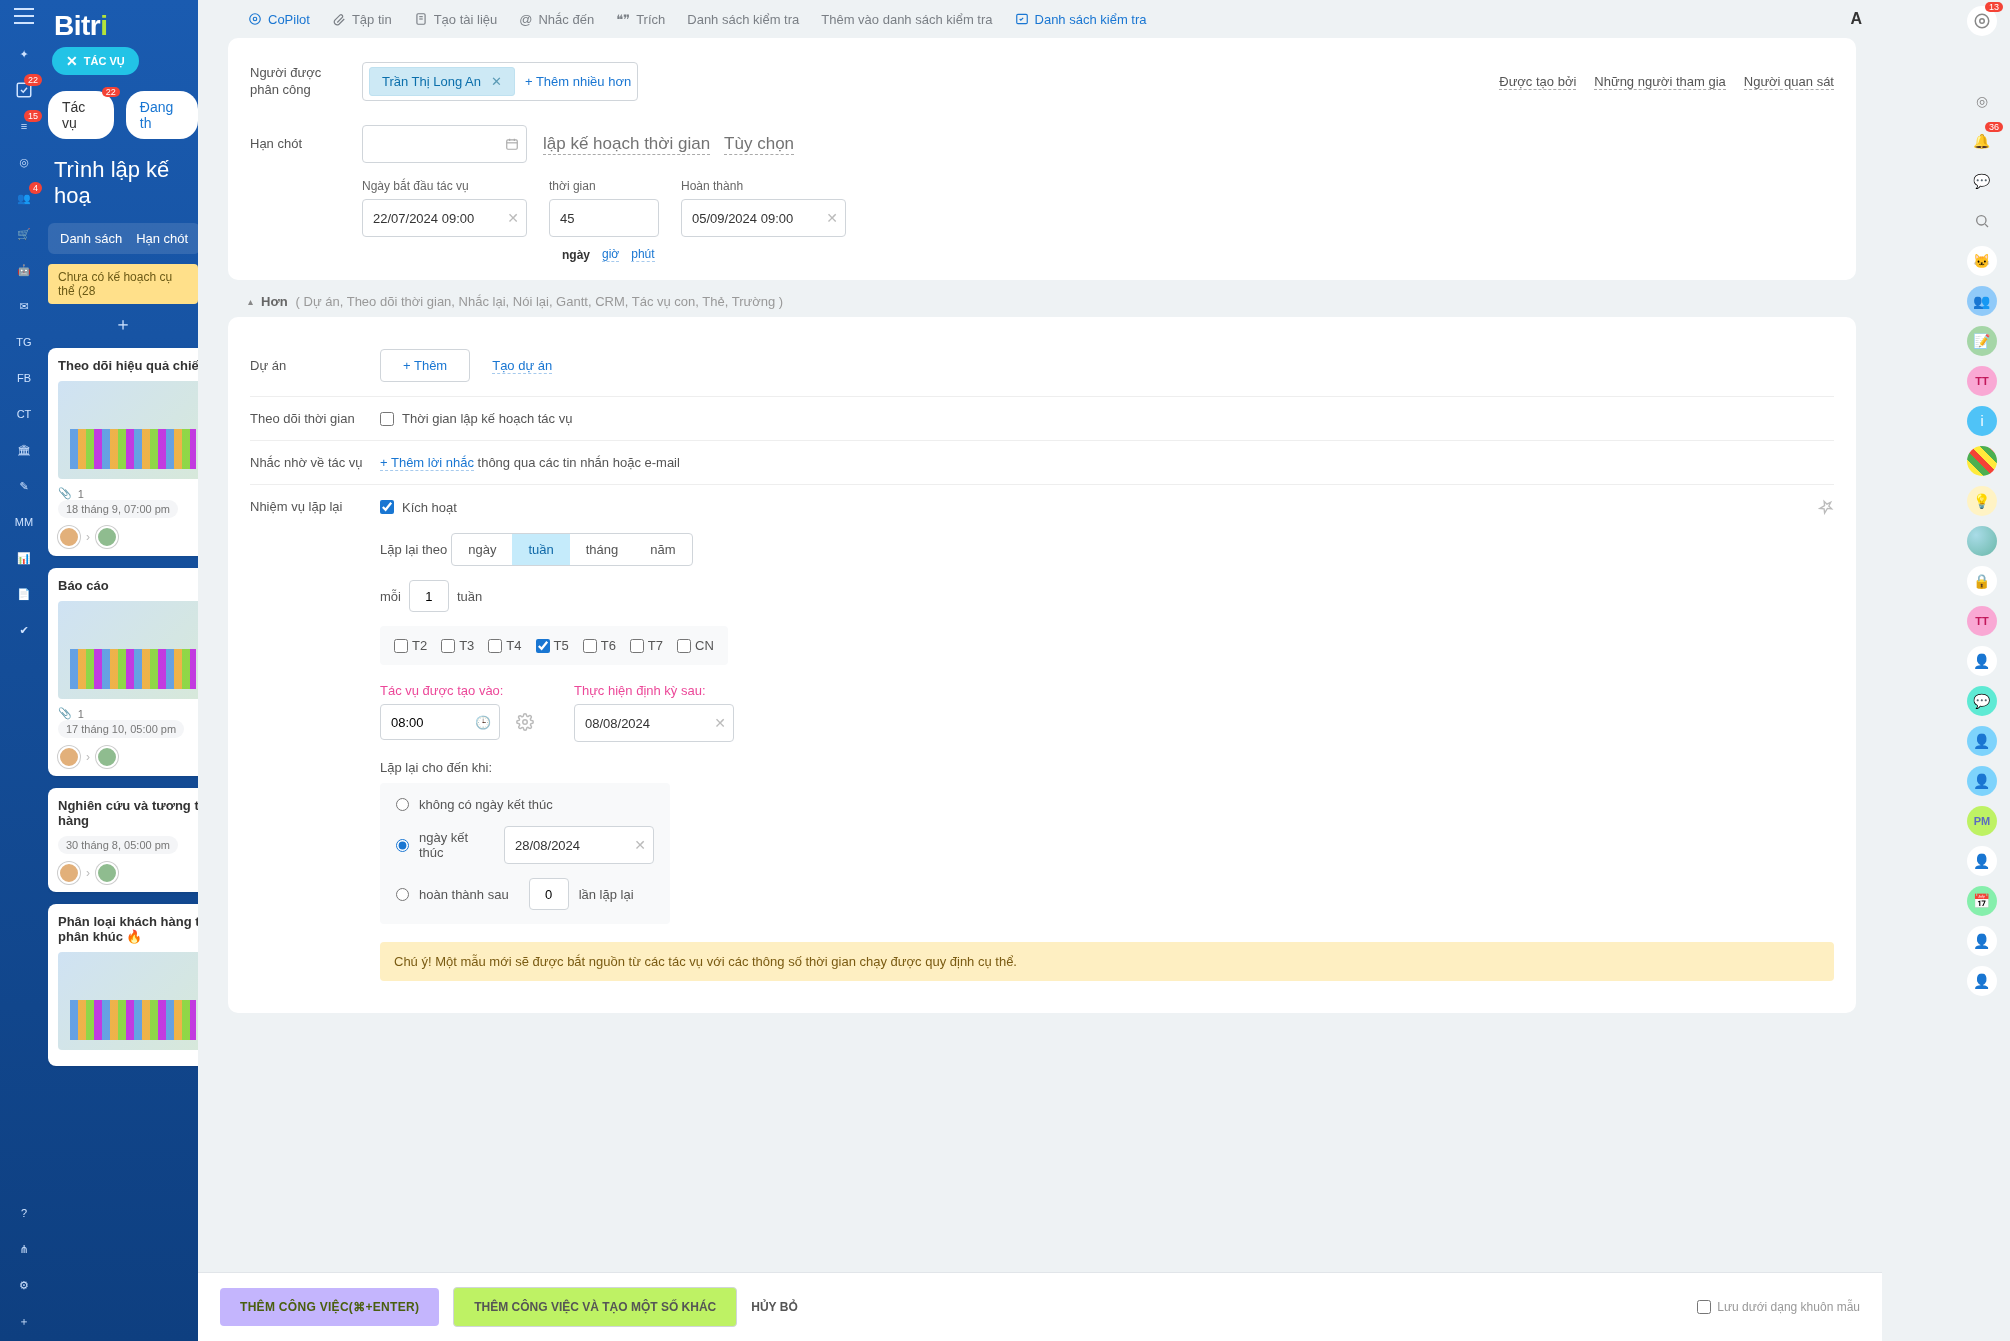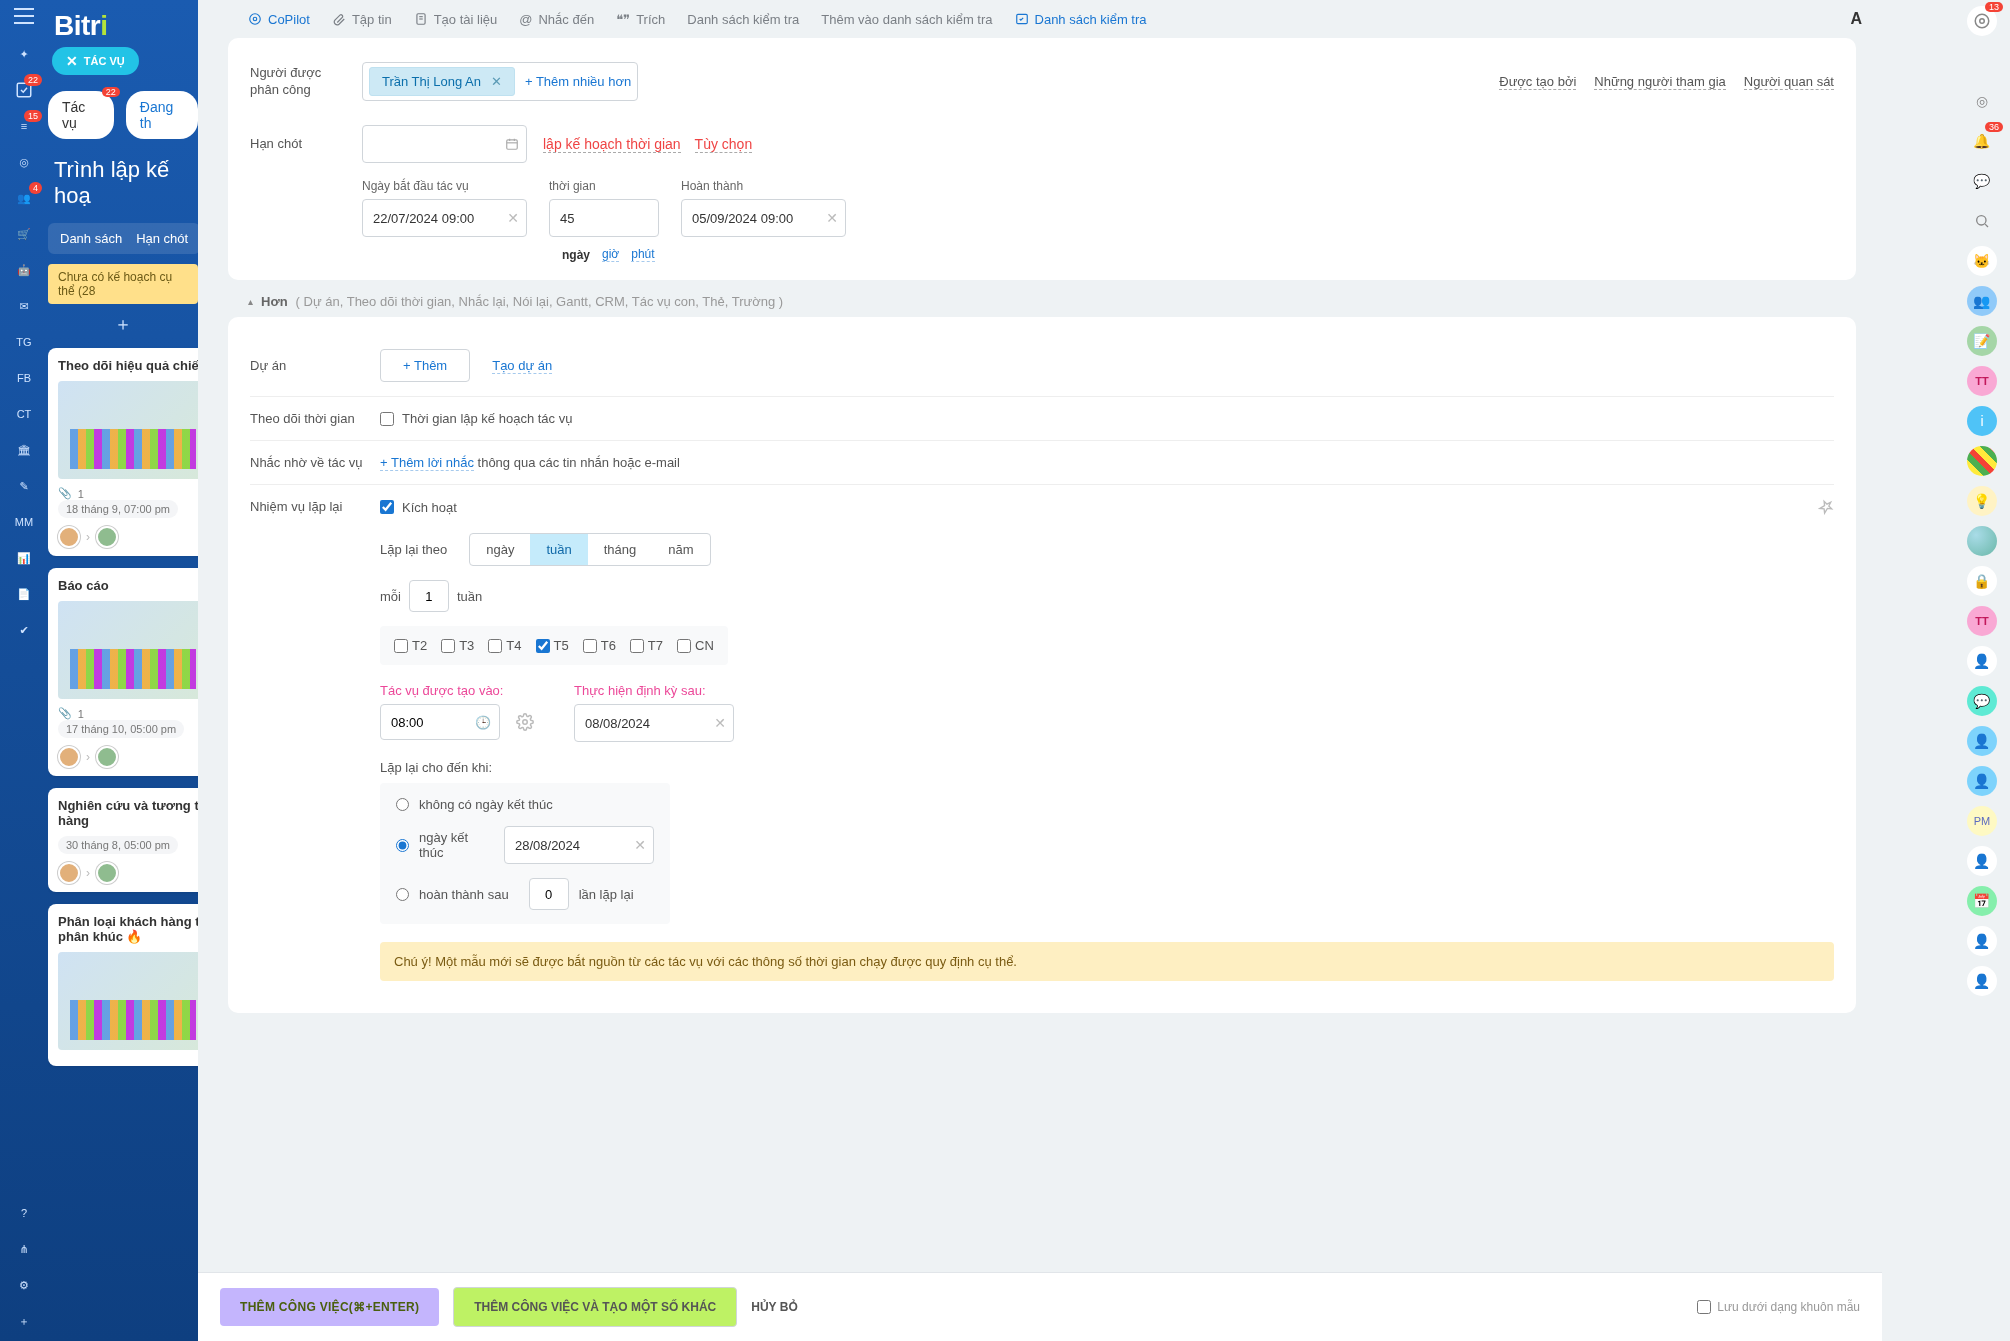--- a/index.html
+++ b/index.html
@@ -49,21 +49,21 @@
 .assignee-chip{ background:#cde9f5; color:#0b6fab; padding:6px 12px; border-radius:3px; font-size:13px; display:inline-flex; align-items:center; gap:10px; border:1px solid #bfe1f0;}
 .assignee-chip .x{ color:#5a9ab5; cursor:pointer;}
 .add-more{ color:#1976d2; font-size:13px; margin-left:10px; cursor:pointer;}
 .role-links{ margin-left:auto; display:flex; gap:18px; font-size:13px; color:#555;}
 .role-links span{ border-bottom:1px dashed #aaa; cursor:pointer;}
 .date-input{ border:1px solid #d0d5da; border-radius:4px; height:38px; padding:0 34px 0 10px; font-size:13px; color:#333; background:#fff; position:relative; min-width:0;}
 .date-input.placeholder{ color:#aaa;}
 .date-wrap{ position:relative; display:inline-block;}
 .date-wrap .cal-ic{ position:absolute; right:8px; top:50%; transform:translateY(-50%); color:#aaa; font-size:14px; pointer-events:none;}
 .date-wrap .clear-ic{ position:absolute; right:8px; top:50%; transform:translateY(-50%); color:#bbb; cursor:pointer; font-size:14px;}
-.link-dashed{ color:#ef4444; font-size:14px; border-bottom:1px dashed #aaa; cursor:pointer;}
+.link-dashed{ color:#737373; font-size:17px; border-bottom:1px dashed #aaa; cursor:pointer;}
 .dates-row{ display:flex; gap:22px; margin-left:112px; margin-top:10px;}
 .dates-col{ display:flex; flex-direction:column; gap:6px;}
 .dates-col .cap{ font-size:12px; color:#666;}
 .unit-row{ margin-left:112px; margin-top:10px; display:flex; gap:12px; align-items:center; font-size:12px;}
 .unit-row .active{ color:#333; font-weight:700;}
 .unit-row .inactive{ color:#1976d2; border-bottom:1px dashed #a6caed; cursor:pointer;}
 .more-line{ display:flex; align-items:center; gap:8px; font-size:13px; color:#666; padding:14px 0 2px 20px; margin-right:26px;}
 .more-line .caret{ font-size:10px; color:#888;}
 .more-line .tags{ color:#999;}
 .field-row{ display:flex; align-items:center; padding:14px 0; border-top:1px solid #eee;}
@@ -102,21 +102,21 @@
 .right-rail .ritem.badge-red::after{ content:attr(data-badge); position:absolute; top:-4px; right:-6px; background:#f44336; color:#fff; font-size:9px; padding:0 4px; border-radius:8px;}
 .right-rail .circ{ background:#fff;}
 .right-rail .tt{ background:#f9a8d4; color:#c2185b; font-size:11px; font-weight:700;}
 .right-rail .blue{ background:#90caf9;}
 .right-rail .green{ background:#a5d6a7;}
 .right-rail .info{ background:#4fc3f7; color:#fff;}
 .right-rail .stripes{ background:repeating-linear-gradient(45deg,#f44336 0 6px,#ffeb3b 6px 12px,#4caf50 12px 18px);}
 .right-rail .bulb{ background:#fff3c4;}
 .right-rail .earth{ background:radial-gradient(circle at 30% 30%, #a9dce8, #6ab7a8);}
 .right-rail .lock{ background:#fff;}
-.right-rail .pm{ background:#fef9c3; color:#5c6bc0; font-size:11px; font-weight:400;}
+.right-rail .pm{ background:#bef264; color:#5c6bc0; font-size:11px; font-weight:700;}
 .input-box{ border:1px solid #d0d5da; border-radius:4px; padding:4px 6px; display:inline-flex; align-items:center;}
 .small-ic{ width:14px; height:14px; }
 svg{ display:block; }
 .cog-ic{ margin-left:8px; color:#bbb;}
 </style>
 </head>
 <body>
 
 <div class="app">
 
@@ -409,21 +409,21 @@
               <div style="display:flex; align-items:center;">
                 <input type="checkbox" class="chk" checked="" style="">
                 <span style="margin-left:8px; font-size:13px; color:#555;">Kích hoạt</span>
                 <span class="pin-ic">
                   <svg width="16" height="16" viewBox="0 0 24 24" fill="none" stroke="#bbb" stroke-width="2">
                       <path d="M12 2l2 6h6l-5 4 2 8-5-4-5 4 2-8-5-4h6z" transform="rotate(45 12 12)"></path>
                     </svg>
                 </span>
               </div>
 
-              <div style="display:flex; align-items:center; gap:22px; margin-top:18px;">
+              <div style="display:flex; align-items:center; gap:4px; margin-top:18px;">
                 <span style="font-size:13px; color:#555;">Lặp lại theo</span>
                 <div class="period-tabs">
                   <span>ngày</span>
                   <span class="active">tuần</span>
                   <span>tháng</span>
                   <span>năm</span>
                 </div>
               </div>
 
               <div class="every-row">

